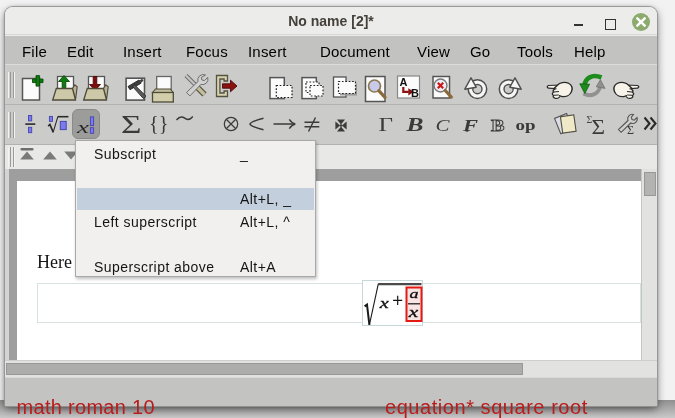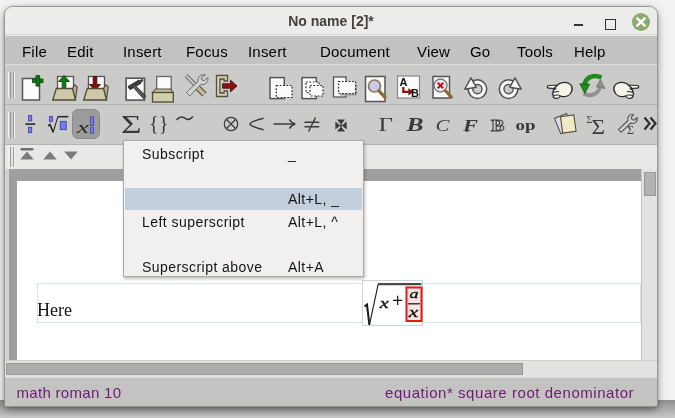--- a/index.html
+++ b/index.html
@@ -29,26 +29,26 @@
   .grip i{position:absolute;left:1px;top:0;width:1px;height:100%;background:#9a9a9a;display:block;}
   .grip i+i{left:4px;}
   .docarea{left:0;top:162px;width:652px;height:191px;background:#9e9e9e;}
   .leftstrip{left:0;top:0;width:4px;height:191px;background:#d4d4d4;}
   .page{left:12px;top:12px;width:624px;height:179px;background:#ffffff;}
   .vscroll{left:636px;top:0;width:16px;height:191px;background:#e2e2e1;border-left:1px solid #c4c4c3;box-sizing:border-box;}
   .vthumb{left:2px;top:3px;width:12px;height:24px;background:#b3b3b2;border:1px solid #989897;box-sizing:border-box;}
   .hscroll{left:0;top:353px;width:652px;height:17px;background:#e2e2e1;border-top:1px solid #cfcfce;box-sizing:border-box;}
   .hthumb{left:1px;top:2px;width:517px;height:12px;background:#adadac;border:1px solid #989897;box-sizing:border-box;}
   .statusbar{left:0;top:370px;width:652px;height:29px;background:#c3c3c2;border-top:1px solid #d8d8d7;box-sizing:border-box;}
-  .statusbar span{position:absolute;top:6px;font-size:15px;letter-spacing:0.3px;color:#701a75;}
+  .statusbar span{position:absolute;top:18px;font-size:20px;letter-spacing:0.3px;color:#b91c1c;}
   .here{font-family:"Liberation Serif",serif;font-size:18px;color:#141414;}
   
   .dropdown{left:70px;top:133px;width:241px;height:137px;background:#f1f0ef;
       border:1px solid #a8a8a7;box-sizing:border-box;z-index:50;
-      box-shadow:1px 2px 3px rgba(0,0,0,0.25);margin-left:48px;}
+      box-shadow:1px 2px 3px rgba(0,0,0,0.25);}
   .mi{left:1px;width:237px;height:22.4px;}
   .mi .lab{position:absolute;left:17px;top:3px;font-size:14px;letter-spacing:0.45px;color:#141414;}
   .mi .sc{position:absolute;left:163px;top:3px;font-size:14px;letter-spacing:0.45px;color:#141414;}
   .mi.sel{background:#c3cfdc;}
   .icon{position:absolute;}
 </style>
 </head>
 <body>
 <div class="bgshadow"></div>
 <div class="win">
@@ -298,21 +298,21 @@
         <path d="M1.2 4.5 H14.8 L8 12.5 z" fill="#7a7a7a"></path>
       </svg>
   </div>
   <div class="docarea">
     <div class="leftstrip"></div>
     <div class="page"></div>
     <div class="vscroll">
         <div class="vthumb" style="position:absolute"></div>
       </div>
   </div>
-  <div class="here" style="left:32px;top:244.5px;margin-top:48px;">Here</div>
+  <div class="here" style="left:32px;top:244.5px;">Here</div>
   <div class="eqrow" style="left:32px;top:276px;width:604px;height:40px;border:1px solid #d9e2e2;box-sizing:border-box;"></div>
   <div class="eqhull" style="left:357px;top:273px;width:61px;height:46px;border:1px solid #c8d8d8;box-sizing:border-box;background:#fff;"></div>
   <svg class="eq" style="left:355px;top:272px;" width="70" height="50" viewBox="0 0 70 50">
     <path d="M4.6 27.4 l2.4 -1.8 2.4 20.2" fill="none" stroke="#1a1a1a" stroke-width="2"></path>
     <path d="M9.4 45.8 l8.9 -41" fill="none" stroke="#1a1a1a" stroke-width="1.1"></path>
     <path d="M18 5.1 h43.5" stroke="#4a4a4a" stroke-width="2.2" fill="none"></path>
     <text x="19.8" y="28.8" font-family="Liberation Serif, serif" font-style="italic" font-size="15" textLength="9" lengthAdjust="spacingAndGlyphs" fill="#141414" stroke="#141414" stroke-width="0.35">x</text>
     <text x="32.3" y="27.8" font-family="Liberation Serif, serif" font-size="19" fill="#141414" stroke="#141414" stroke-width="0.3">+</text>
     <rect x="46.5" y="8.5" width="15" height="33.5" fill="#f8e4e2" stroke="#e41b14" stroke-width="2"></rect>
     <text x="49.6" y="18.8" font-family="Liberation Serif, serif" font-style="italic" font-size="13" textLength="9" lengthAdjust="spacingAndGlyphs" fill="#111" stroke="#111" stroke-width="0.35">a</text>

